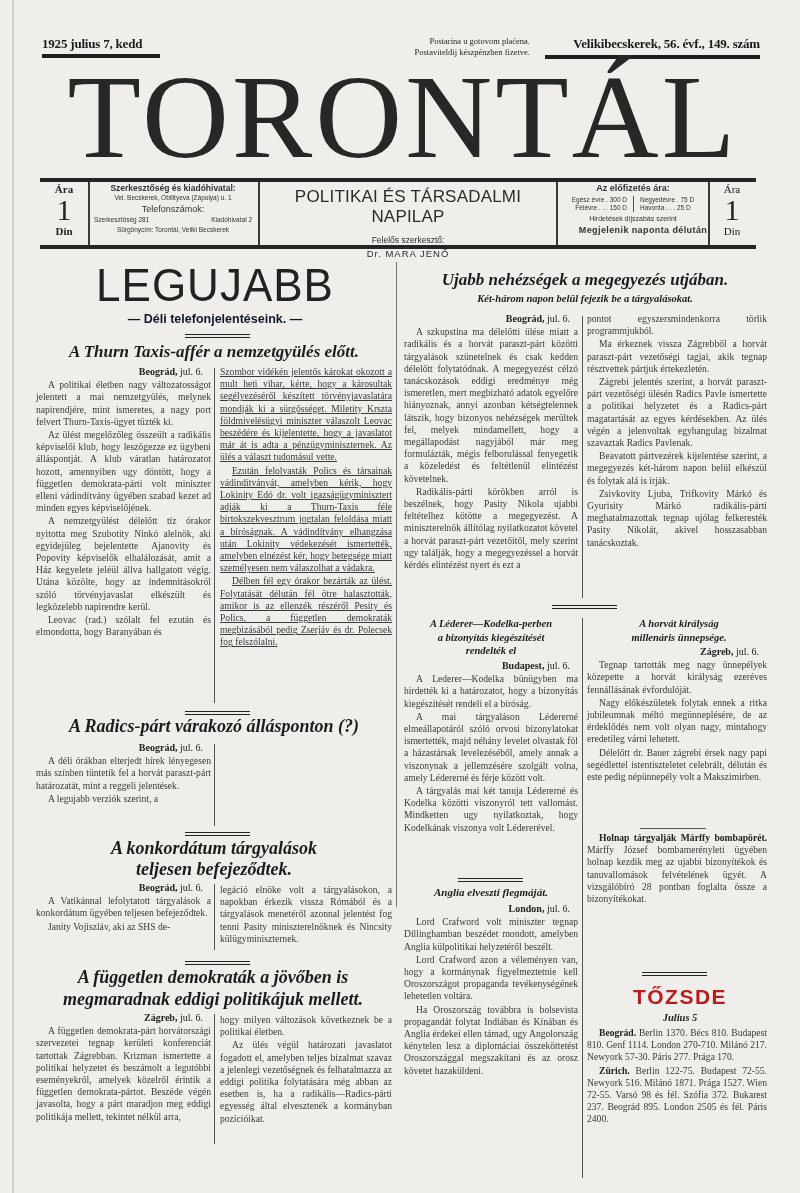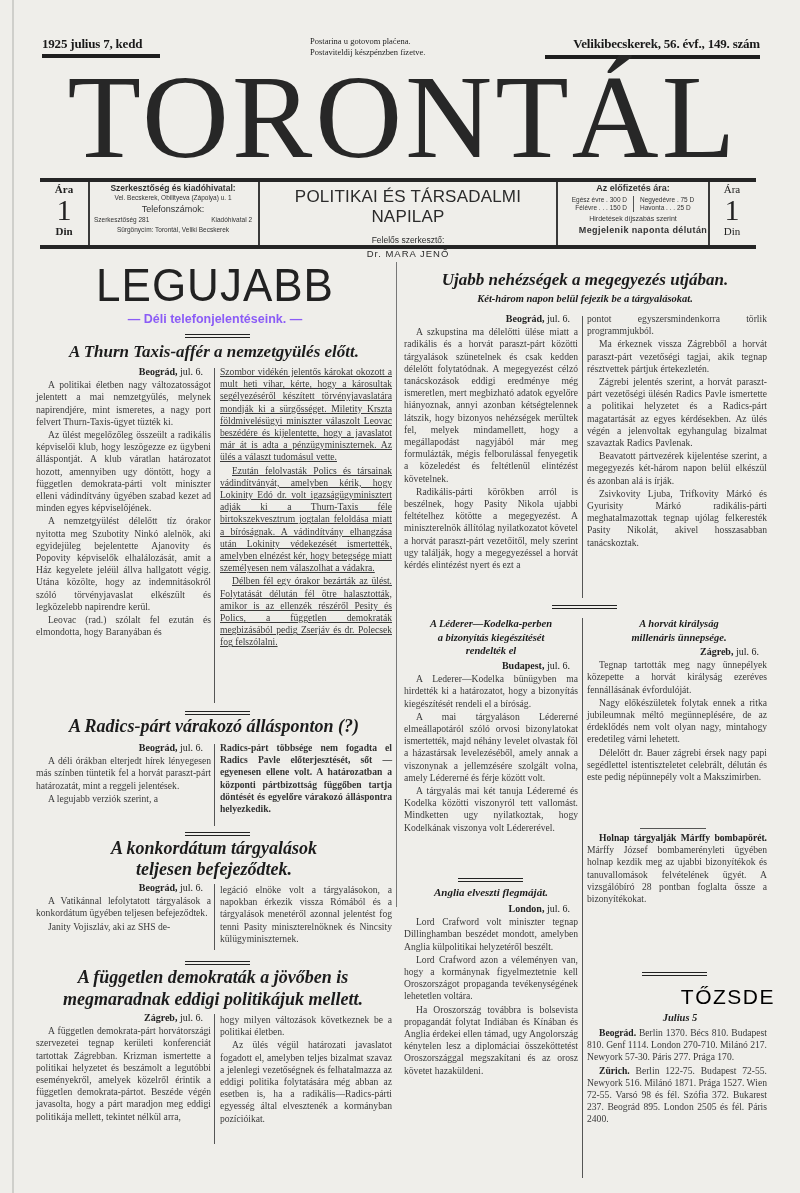--- a/index.html
+++ b/index.html
@@ -5,21 +5,21 @@
   * { box-sizing: border-box; margin: 0; padding: 0; }
   html, body { width: 800px; height: 1193px; background: #eeede9; overflow: hidden; }
   body { font-family: "DejaVu Serif", serif; color: #2a2a2a; position: relative; }
   .page { position: absolute; left: 0; top: 0; width: 800px; height: 1193px; background: #efeeea; }
   .leftedge { position: absolute; left: 12px; top: 0; width: 2px; height: 1193px; background: #cfcfcb; }
 
   
   .topline { position: absolute; top: 36px; left: 40px; width: 720px; height: 24px; }
   .date { position: absolute; left: 2px; top: 0; font-family: "Liberation Serif", serif; font-weight: bold; font-size: 13px; color: #1a1a1a; letter-spacing: -0.2px; }
   .date-rule { position: absolute; left: 2px; top: 18px; width: 118px; height: 4px; background: #1e1e1e; }
-  .postal { position: absolute; left: 270px; top: 0; width: 220px; text-align: left; font-family: "Liberation Serif", serif; font-size: 8.5px; line-height: 11px; color: #1f1f1f; }
+  .postal { position: absolute; left: 270px; top: 0; width: 220px; text-align: right; font-family: "Liberation Serif", serif; font-size: 8.5px; line-height: 11px; color: #1f1f1f; }
   .issue { position: absolute; right: 0; top: 0; font-family: "Liberation Serif", serif; font-weight: bold; font-size: 13px; color: #1a1a1a; letter-spacing: -0.2px; }
   .issue-rule { position: absolute; right: 0; top: 19px; width: 215px; height: 4px; background: #1e1e1e; }
 
   .title { position: absolute; top: 60px; left: 58px; width: 690px; height: 115px; text-align: center;
            font-family: "Liberation Serif", serif; font-size: 118px; line-height: 115px; color: #272727;
            letter-spacing: 3px; transform: scaleX(1.02); }
 
   
   .band { position: absolute; top: 175px; left: 40px; width: 716px; height: 76px; }
   .band .rule-top { position: absolute; left: 0; top: 3px; width: 716px; height: 4px; background: #252525; }
@@ -49,23 +49,23 @@
   
   .col { position: absolute; font-family: "Liberation Serif", serif; font-size: 9.6px; line-height: 12.2px; color: #3a3a3a; text-align: justify; }
   .col p { text-indent: 12px; margin-bottom: 1px; }
   .dateline { text-align: right; font-size: 10px; padding-right: 8px; margin-bottom: 1px; color: #222; }
   .dateline b { font-weight: bold; }
   .hl { position: absolute; text-align: center; font-family: "Liberation Serif", serif; font-style: italic; font-weight: bold; color: #1c1c1c; }
   .divider { position: absolute; height: 4px; border-top: 1.5px solid #222; border-bottom: 1.5px solid #222; }
   .colrule { position: absolute; width: 1px; background: #555; }
 
   .legujabb { position: absolute; left: 40px; top: 260px; width: 350px; text-align: center; font-family: "Liberation Sans", sans-serif; font-size: 44px; line-height: 50px; color: #222; letter-spacing: 1px; transform: scaleY(1.05); }
-  .deli { position: absolute; left: 40px; top: 312px; width: 350px; text-align: center; font-family: "Liberation Sans", sans-serif; font-size: 12.5px; font-weight: bold; color: #8b5cf6; }
+  .deli { position: absolute; left: 40px; top: 312px; width: 350px; text-align: center; font-family: "Liberation Sans", sans-serif; font-size: 12.5px; font-weight: bold; color: #0f172a; }
   .vertical-main { position: absolute; left: 396px; top: 262px; width: 1px; height: 645px; background: #777; }
-  .tozsde-title { position: absolute; left: 585px; top: 985px; width: 190px; text-align: right; font-family: "Liberation Sans", sans-serif; font-size: 21px; font-weight: normal; letter-spacing: 1.5px; color: #000000; }
+  .tozsde-title { position: absolute; left: 585px; top: 985px; width: 190px; text-align: center; font-family: "Liberation Sans", sans-serif; font-size: 21px; font-weight: bold; letter-spacing: 1.5px; color: #b91c1c; }
   .julius { position: absolute; left: 585px; top: 1012px; width: 190px; text-align: center; font-family: "Liberation Serif", serif; font-style: italic; font-weight: bold; font-size: 10.5px; color: #222; }
 </style>
 </head>
 <body>
 
 <div class="page">
   <div class="leftedge"></div>
 
   <div class="topline">
     <div class="date">1925 julius 7, kedd</div>
@@ -156,23 +156,20 @@
   </div>
 
   <div class="divider" style="left:185px;top:711px;width:65px;"></div>
   <div class="hl" style="left:34px;top:716px;width:360px;font-size:18px;">A Radics-párt várakozó állásponton (?)</div>
   <div class="col" style="left:36px;top:742px;width:175px;">
     <div class="dateline"><b>Beográd,</b> <span>jul. 6.</span></div>
     <p>A déli órákban elterjedt hírek lényegesen más színben tüntetik fel a horvát paraszt-párt határozatát, mint a reggeli jelentések.</p>
     <p>A legujabb verziók szerint, a</p>
   </div>
   <div class="colrule" style="left:214px;top:744px;height:82px;"></div>
-  <div class="col" style="left:220px;top:742px;width:172px;font-weight:bold;color:#333;">
-    <p style="text-indent:0">Radics-párt többsége nem fogadta el Radics Pavle előterjesztését, sőt — egyenesen ellene volt. A határozatban a központi pártbizottság függőben tartja döntését és egyelőre várakozó álláspontra helyezkedik.</p>
-  </div>
 
   <div class="divider" style="left:185px;top:832px;width:65px;"></div>
   <div class="hl" style="left:34px;top:838px;width:360px;font-size:18px;line-height:21px;">
     <div>A konkordátum tárgyalások</div>
     <div>teljesen befejeződtek.</div>
   </div>
   <div class="col" style="left:36px;top:882px;width:175px;">
     <div class="dateline"><b>Beográd,</b> <span>jul. 6.</span></div>
     <p>A Vatikánnal lefolytatott tárgyalások a konkordátum ügyében teljesen befejeződtek.</p>
     <p>Janity Vojiszláv, aki az SHS de-</p>
@@ -202,21 +199,21 @@
   <div class="col" style="left:404px;top:313px;width:174px;">
     <div class="dateline"><b>Beográd,</b> <span>jul. 6.</span></div>
     <p>A szkupstina ma délelőtti ülése miatt a radikális és a horvát paraszt-párt közötti tárgyalások szünetelnek és csak kedden délelőtt folytatódnak. A megegyezést célzó tanácskozások eddigi eredménye még ismeretlen, mert megbizható adatok egyelőre hiányoznak, annyi azonban kétségtelennek látszik, hogy bizonyos nehézségek merültek fel, melyek mindamellett, hogy a megállapodást nagyjából már meg formulázták, mégis felborulással fenyegetik a közeledést és feltétlenül elintézést követelnek.</p>
     <p>Radikális-párti körökben arról is beszélnek, hogy Pasity Nikola ujabbi feltételhez kötötte a megegyezést. A miniszterelnök állítólag nyilatkozatot követel a horvát paraszt-párt vezetőitől, mely szerint ugy találják, hogy a megegyezéssel a horvát kérdés elintézést nyert és ezt a</p>
   </div>
   <div class="colrule" style="left:582px;top:316px;height:282px;"></div>
   <div class="col" style="left:587px;top:313px;width:180px;">
     <p style="text-indent:0">pontot egyszersmindenkorra törlik programmjukból.</p>
     <p>Ma érkeznek vissza Zágrebből a horvát paraszt-párt vezetőségi tagjai, akik tegnap résztvettek pártjuk értekezletén.</p>
     <p>Zágrebi jelentés szerint, a horvát paraszt-párt vezetőségi ülésén Radics Pavle ismertette a politikai helyzetet és a Radics-párt magatartását az egyes kérdésekben. Az ülés végén a jelenvoltak egyhangulag bizalmat szavaztak Radics Pavlenak.</p>
-    <p>Beavatott pártvezérek kijelentése szerint, a megegyezés két-három napon belül elkészül és azonban alá is írják.</p>
+    <p>Beavatott pártvezérek kijelentése szerint, a megegyezés két-három napon belül elkészül és folytak alá is írják.</p>
     <p>Zsivkovity Ljuba, Trifkovity Márkó és Gyurisity Márkó radikális-párti meghatalmazottak tegnap ujólag felkeresték Pasity Nikolát, akivel hosszasabban tanácskoztak.</p>
   </div>
 
   <div class="divider" style="left:552px;top:605px;width:65px;"></div>
 
   <div class="hl" style="left:402px;top:617px;width:178px;font-size:10.5px;line-height:13.5px;">
     <div>A Léderer—Kodelka-perben</div>
     <div>a bizonyítás kiegészítését</div>
     <div>rendelték el</div>
   </div>

